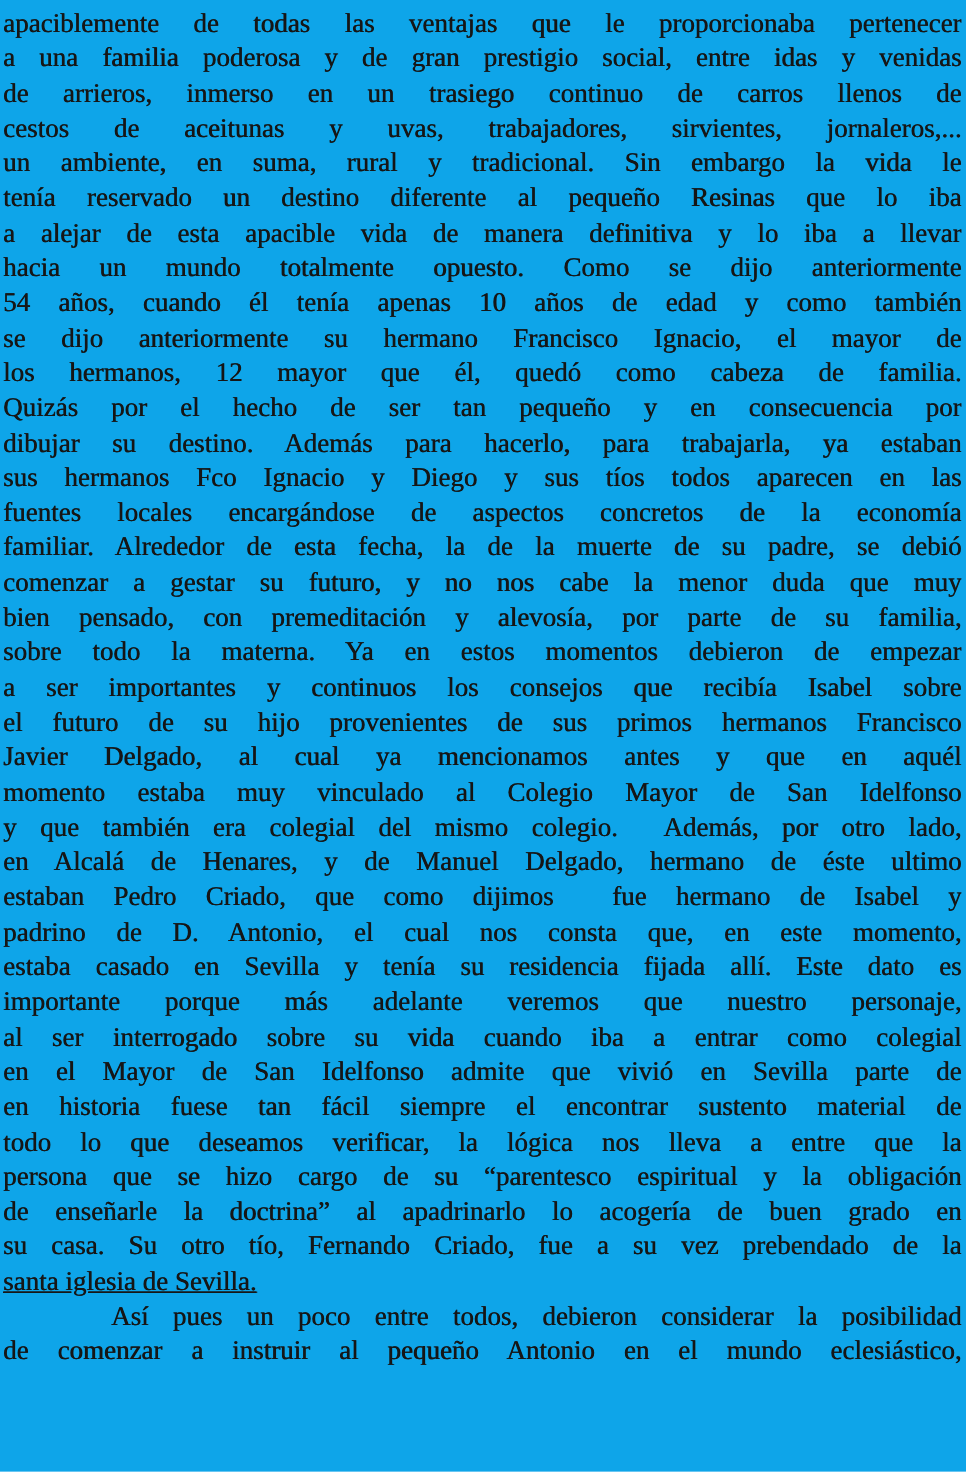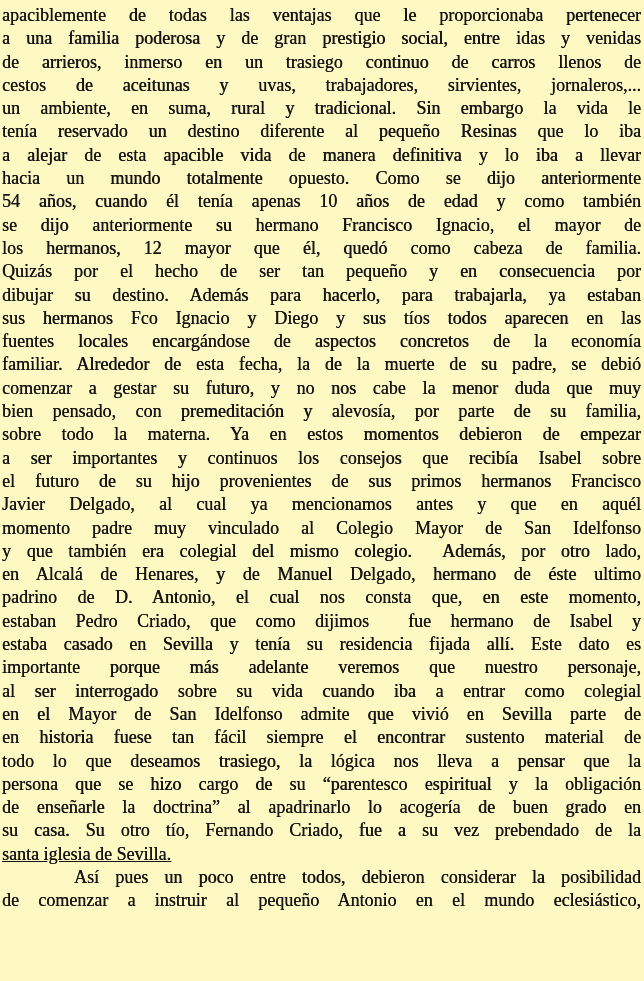--- a/index.html
+++ b/index.html
@@ -10,21 +10,21 @@
   body {
     width: 644px;
     height: 981px;
     overflow: hidden;
   }
   .page {
     box-sizing: border-box;
     width: 644px;
     height: 981px;
     padding: 4px 3px 0 2px;
-    background: #fef9c3;
+    background: #0ea5e9;
     color: #161616;
     font-family: "Liberation Serif", "DejaVu Serif", serif;
     font-size: 18px;
     line-height: 23.3px;
   }
   .text-block {
     width: 100%;
   }
   .line {
     height: 23.3px;
@@ -63,31 +63,31 @@
       <div class="line">dibujar su destino. Además para hacerlo, para trabajarla, ya estaban</div>
       <div class="line">sus hermanos Fco Ignacio y Diego y sus tíos todos aparecen en las</div>
       <div class="line">fuentes locales encargándose de aspectos concretos de la economía</div>
       <div class="line">familiar. Alrededor de esta fecha, la de la muerte de su padre, se debió</div>
       <div class="line">comenzar a gestar su futuro, y no nos cabe la menor duda que muy</div>
       <div class="line">bien pensado, con premeditación y alevosía, por parte de su familia,</div>
       <div class="line">sobre todo la materna. Ya en estos momentos debieron de empezar</div>
       <div class="line">a ser importantes y continuos los consejos que recibía Isabel sobre</div>
       <div class="line">el futuro de su hijo provenientes de sus primos hermanos Francisco</div>
       <div class="line">Javier Delgado, al cual ya mencionamos antes y que en aquél</div>
-      <div class="line">momento padre muy vinculado al Colegio Mayor de San Idelfonso</div>
+      <div class="line">momento estaba muy vinculado al Colegio Mayor de San Idelfonso</div>
       <div class="line">y que también era colegial del mismo colegio.&nbsp; Además, por otro lado,</div>
       <div class="line">en Alcalá de Henares, y de Manuel Delgado, hermano de éste ultimo</div>
+      <div class="line">estaban Pedro Criado, que como dijimos&nbsp; fue hermano de Isabel y</div>
       <div class="line">padrino de D. Antonio, el cual nos consta que, en este momento,</div>
-      <div class="line">estaban Pedro Criado, que como dijimos&nbsp; fue hermano de Isabel y</div>
       <div class="line">estaba casado en Sevilla y tenía su residencia fijada allí. Este dato es</div>
       <div class="line">importante porque más adelante veremos que nuestro personaje,</div>
       <div class="line">al ser interrogado sobre su vida cuando iba a entrar como colegial</div>
       <div class="line">en el Mayor de San Idelfonso admite que vivió en Sevilla parte de</div>
       <div class="line">en historia fuese tan fácil siempre el encontrar sustento material de</div>
-      <div class="line">todo lo que deseamos trasiego, la lógica nos lleva a pensar que la</div>
+      <div class="line">todo lo que deseamos verificar, la lógica nos lleva a entre que la</div>
       <div class="line">persona que se hizo cargo de su “parentesco espiritual y la obligación</div>
       <div class="line">de enseñarle la doctrina” al apadrinarlo lo acogería de buen grado en</div>
       <div class="line">su casa. Su otro tío, Fernando Criado, fue a su vez prebendado de la</div>
       <div class="line para-end">santa iglesia de Sevilla.</div>
       <div class="line indent">Así pues un poco entre todos, debieron considerar la posibilidad</div>
       <div class="line">de comenzar a instruir al pequeño Antonio en el mundo eclesiástico,</div>
     </div>
 </div>
 
 </body></html>

